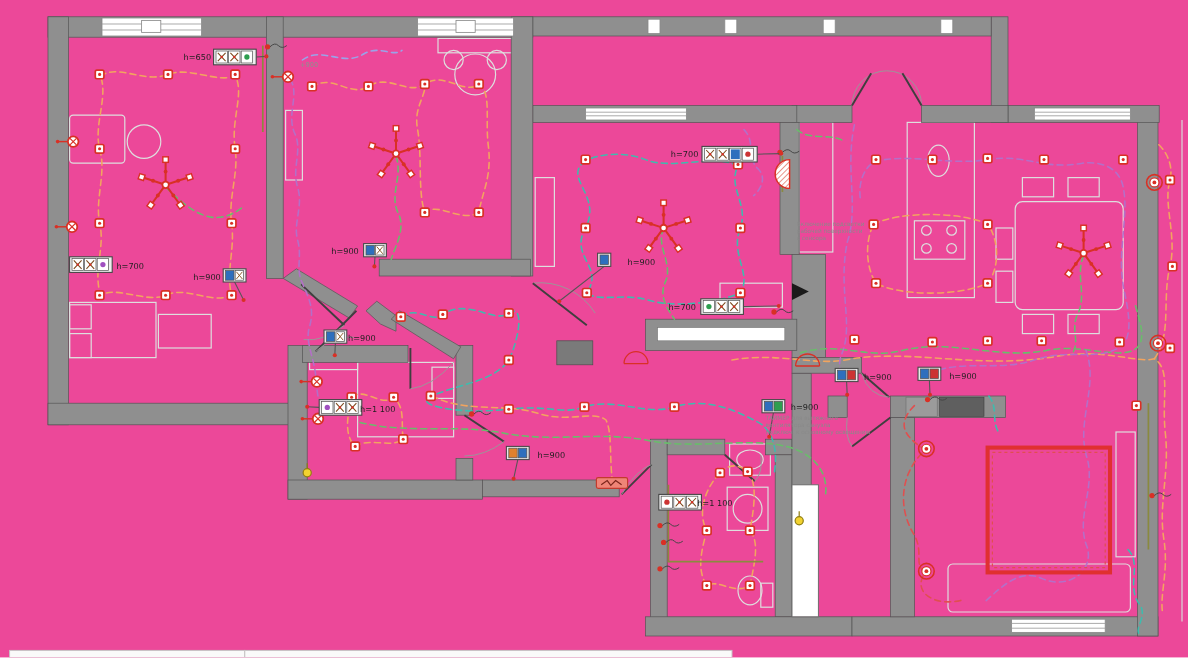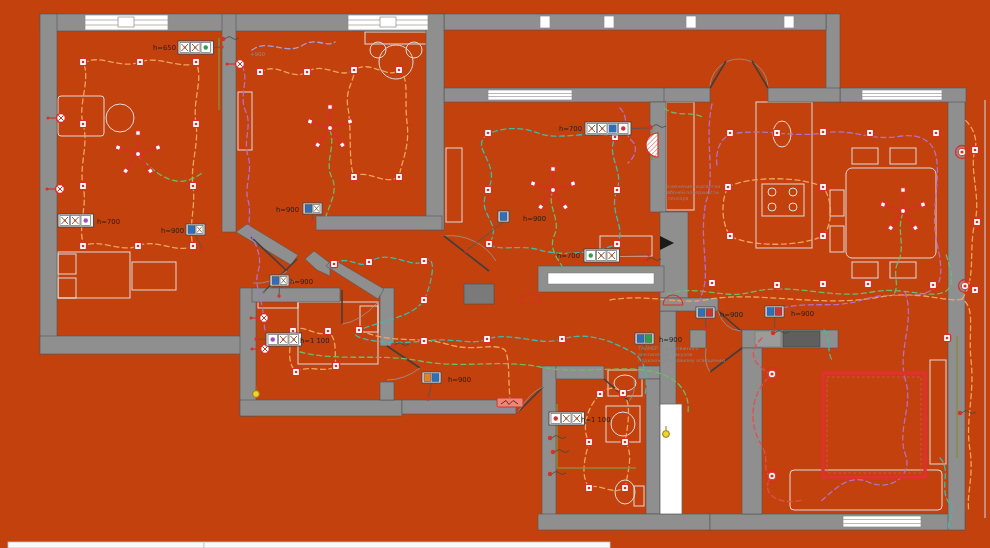--- a/index.html
+++ b/index.html
@@ -1,16 +1,16 @@
 <!DOCTYPE html>
 <html><head>
 <meta charset="utf-8">
 <style>
   html,body{margin:0;padding:0;background:#fff;}
-  .page{position:relative;width:990px;height:548px;background:#c2410c;overflow:hidden;font-family:"DejaVu Sans",sans-serif;}
+  .page{position:relative;width:990px;height:548px;background:#ec4899;overflow:hidden;font-family:"DejaVu Sans",sans-serif;}
   svg text{font-family:"DejaVu Sans",sans-serif;}
   .wall{fill:#8f8f8f;stroke:#565656;stroke-width:.6}
   .wall-dark{fill:#7a7a7a;stroke:#4f4f4f;stroke-width:.6}
   .wall-darkest{fill:#5f5f5f;stroke:#3f3f3f;stroke-width:.5}
   .wall-mid{fill:#9b9b9b;stroke:#6f6f6f;stroke-width:.5}
   .duct{fill:#ffffff;stroke:#6a6a6a;stroke-width:.8}
   .slot{fill:#ffffff;stroke:#777;stroke-width:.5}
   .win{fill:#ffffff;stroke:#8a8a8a;stroke-width:.7}
   .winl{stroke:#9a9a9a;stroke-width:.7}
   .leaf{stroke:#3f3f3f;stroke-width:1.6}

